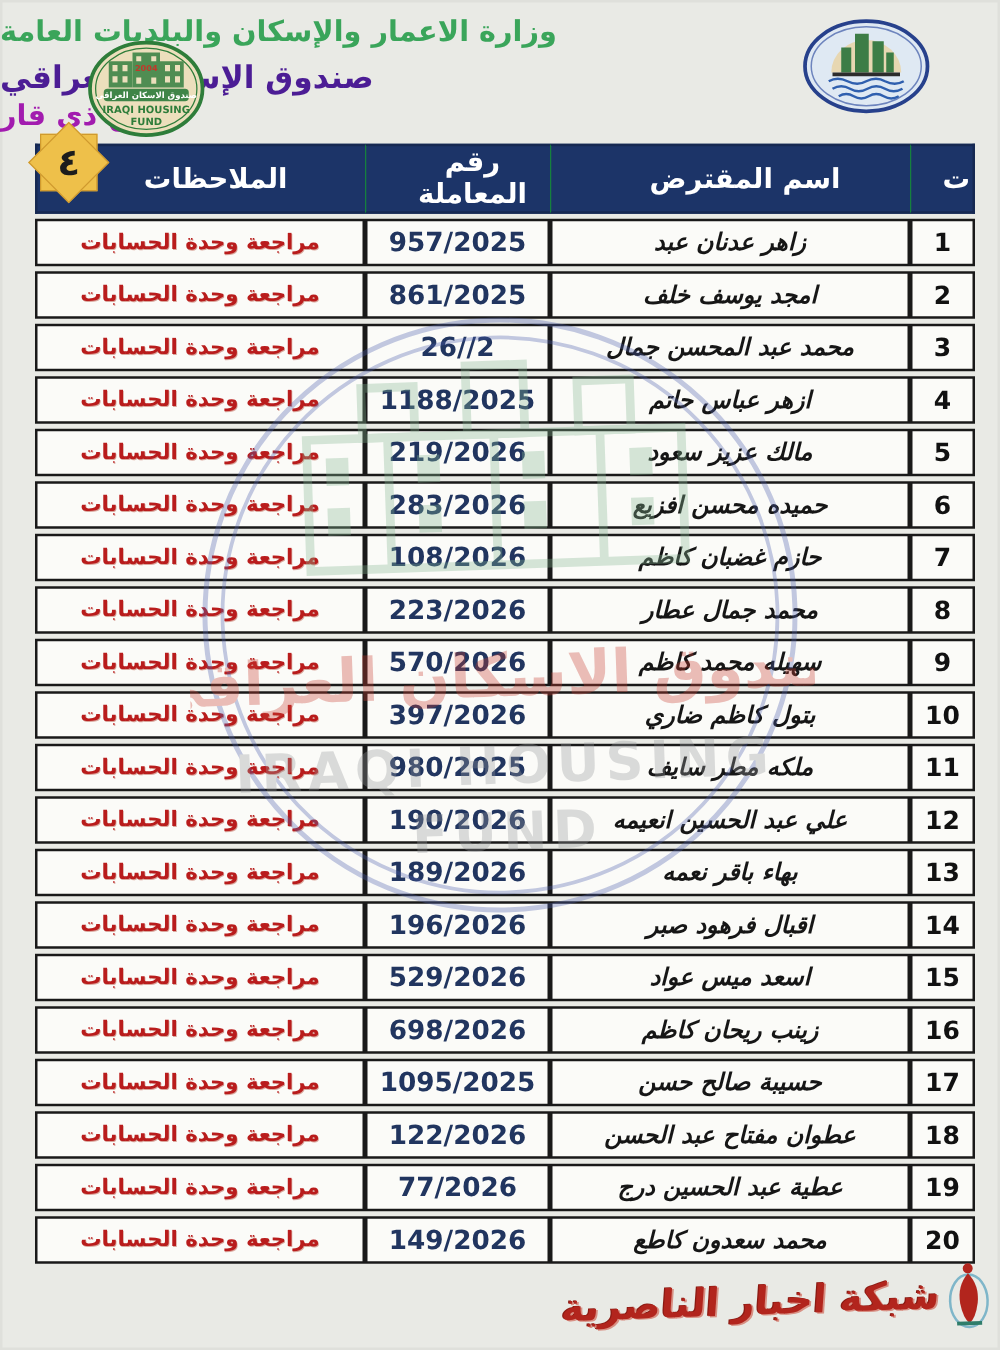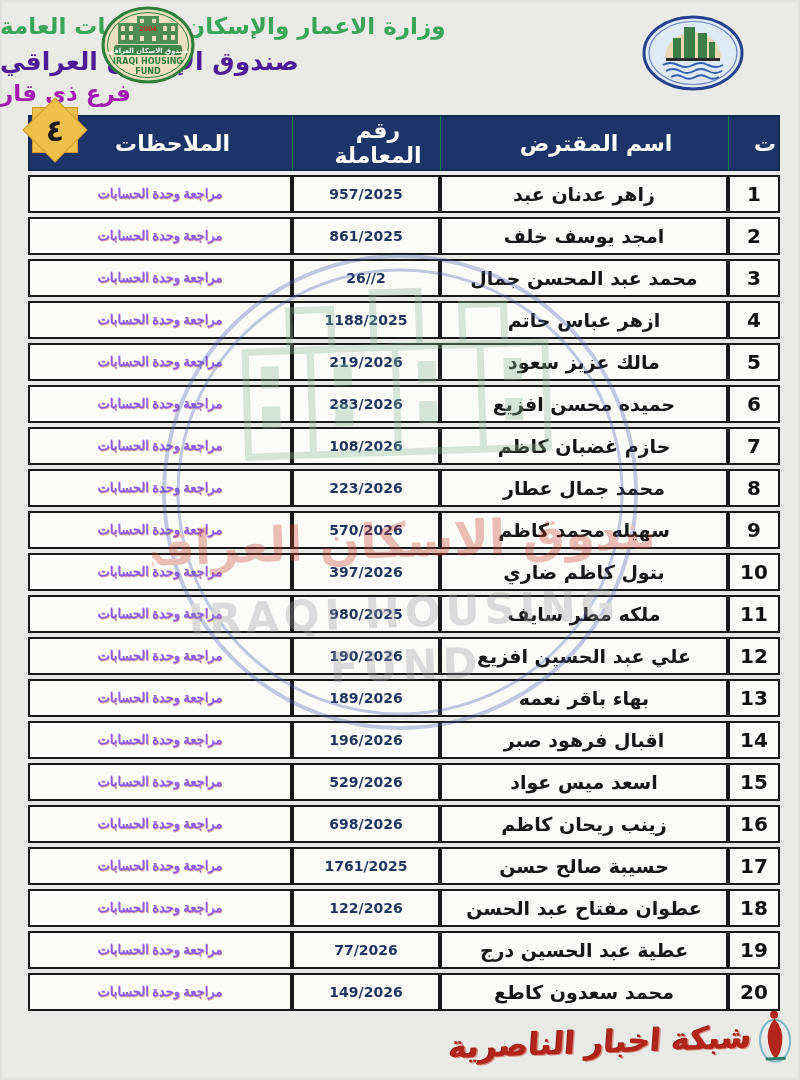--- a/index.html
+++ b/index.html
@@ -5,44 +5,44 @@
   html,body{margin:0;padding:0;}
   body{font-family:"DejaVu Sans",sans-serif;background:#d8d9d5;}
   .sheet{position:relative;width:800px;height:1080px;background:#e9eae5;overflow:hidden;margin:0 auto;
          box-shadow:inset 0 0 0 2px #dfe0db;}
 
   
   .titles{position:absolute;top:12px;right:0;left:0;text-align:left;line-height:1.25;}
   .title-ministry{color:#3aa55a;font-size:23px;font-weight:bold;}
   .title-fund{color:#4c1d95;font-size:25px;font-weight:bold;margin-top:5px;}
   .title-branch{color:#a21caf;font-size:23px;font-weight:bold;margin-top:2px;}
-  .fund-logo{position:absolute;left:70px;top:6px;margin-left:31px;}
+  .fund-logo{position:absolute;left:70px;top:32px;}
   .ministry-logo{position:absolute;right:55px;top:14px;}
 
   
   .page-badge{position:absolute;left:25px;top:100px;width:60px;height:60px;z-index:12;}
   .page-badge .sq{position:absolute;inset:7px;background:#eec04a;border:1px solid #d09a2e;}
   .page-badge .sq.r45{transform:rotate(45deg);}
   .page-badge .num{position:absolute;inset:0;display:flex;align-items:center;justify-content:center;
                    font-size:30px;font-weight:bold;color:#1c1c1c;z-index:2;}
 
   
   .loans-table-wrap{position:absolute;top:111px;left:28px;width:752px;z-index:1;}
   table.loans{width:100%;border-collapse:separate;border-spacing:0 4px;direction:rtl;}
   table.loans th{background:#1c3468;color:#fff;font-size:22px;font-weight:bold;height:42px;
                  border-top:2px solid #162952;border-bottom:2px solid #162952;padding-left:24px;}
   table.loans th{border-left:1px solid #15803d;border-right:none;}
   table.loans th:first-child{border-right:2px solid #162952;}
   table.loans th:last-child{border-left:2px solid #162952;}
   table.loans td{background:#fbfbf8;border:2px solid #191919;height:34px;text-align:center;
                  vertical-align:middle;padding:0 4px;}
   td.c-index{font-size:20px;font-weight:bold;color:#111;}
-  td.c-name{font-size:19px;font-weight:bold;color:#161616;letter-spacing:0px;}
-  td.c-number{font-size:14px;font-weight:bold;color:#21355f;direction:ltr;unicode-bidi:isolate;}
-  td.c-notes{font-size:13px;font-weight:bold;color:#8b5cf6;text-shadow:0.6px 0.6px 0 #d9a79d;font-family:Liberation Serif, serif;}
+  td.c-name{font-size:19px;font-weight:bold;color:#161616;letter-spacing:0px;font-style:italic;}
+  td.c-number{font-size:21px;font-weight:bold;color:#21355f;direction:ltr;unicode-bidi:isolate;}
+  td.c-notes{font-size:17px;font-weight:bold;color:#b91c1c;text-shadow:0.6px 0.6px 0 #d9a79d;}
 
   
   .watermark{position:absolute;left:150px;top:252px;width:500px;height:480px;z-index:5;
              opacity:0.33;pointer-events:none;transform:rotate(-2deg);}
 
   
   .news-stamp{position:absolute;right:6px;top:1012px;display:flex;flex-direction:row;
               align-items:center;gap:4px;z-index:6;transform:rotate(-2deg);}
   .news-stamp .stamp-text{color:#b2251d;font-size:31px;font-weight:bold;letter-spacing:0px;
               transform:skewX(-6deg);text-shadow:1.5px 1px 0 #d89084,-1px -0.5px 0 #8a1a12;}
@@ -192,21 +192,21 @@
           <td class="c-notes">مراجعة وحدة الحسابات</td>
         </tr>
           <tr class="">
           <td class="c-index">11</td>
           <td class="c-name">ملكه مطر سايف</td>
           <td class="c-number">980/2025</td>
           <td class="c-notes">مراجعة وحدة الحسابات</td>
         </tr>
           <tr class="">
           <td class="c-index">12</td>
-          <td class="c-name">علي عبد الحسين افزيع</td>
+          <td class="c-name">علي عبد الحسين انعيمه</td>
           <td class="c-number">190/2026</td>
           <td class="c-notes">مراجعة وحدة الحسابات</td>
         </tr>
           <tr class="">
           <td class="c-index">13</td>
           <td class="c-name">بهاء باقر نعمه</td>
           <td class="c-number">189/2026</td>
           <td class="c-notes">مراجعة وحدة الحسابات</td>
         </tr>
           <tr class="">
@@ -223,21 +223,21 @@
         </tr>
           <tr class="">
           <td class="c-index">16</td>
           <td class="c-name">زينب ريحان كاظم</td>
           <td class="c-number">698/2026</td>
           <td class="c-notes">مراجعة وحدة الحسابات</td>
         </tr>
           <tr class="">
           <td class="c-index">17</td>
           <td class="c-name">حسيبة صالح حسن</td>
-          <td class="c-number">1761/2025</td>
+          <td class="c-number">1095/2025</td>
           <td class="c-notes">مراجعة وحدة الحسابات</td>
         </tr>
           <tr class="">
           <td class="c-index">18</td>
           <td class="c-name">عطوان مفتاح عبد الحسن</td>
           <td class="c-number">122/2026</td>
           <td class="c-notes">مراجعة وحدة الحسابات</td>
         </tr>
           <tr class="">
           <td class="c-index">19</td>

